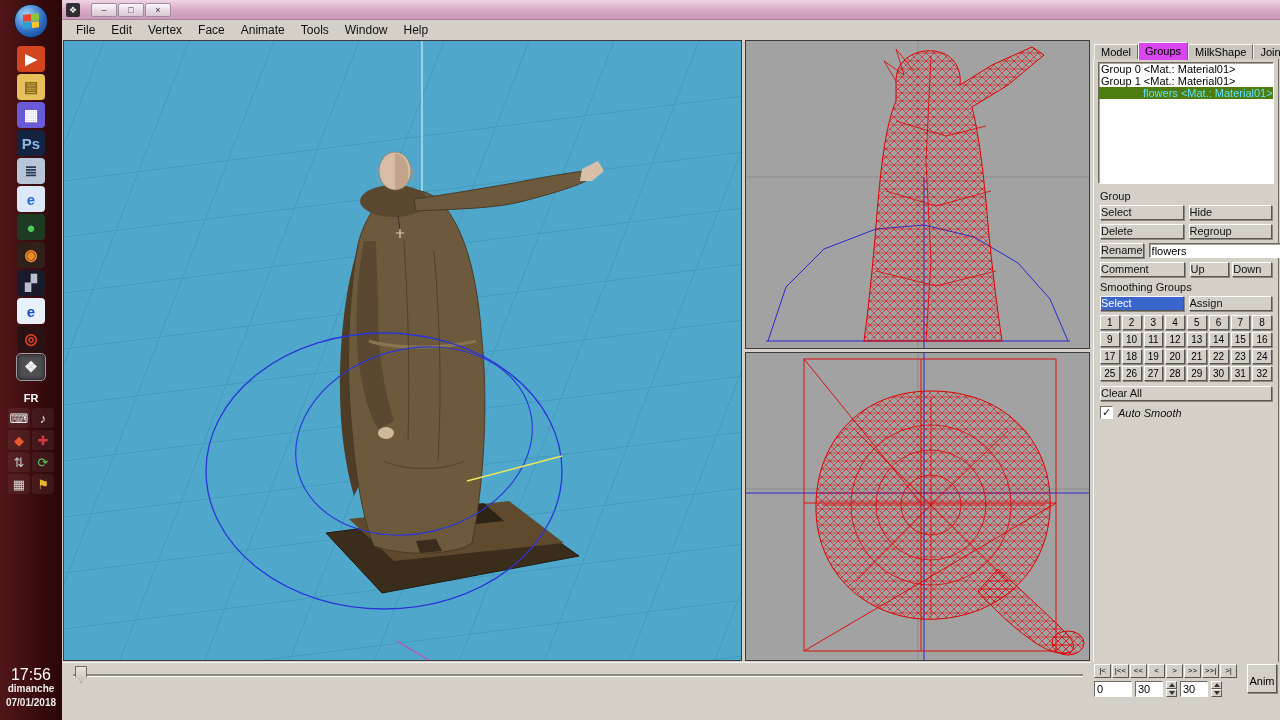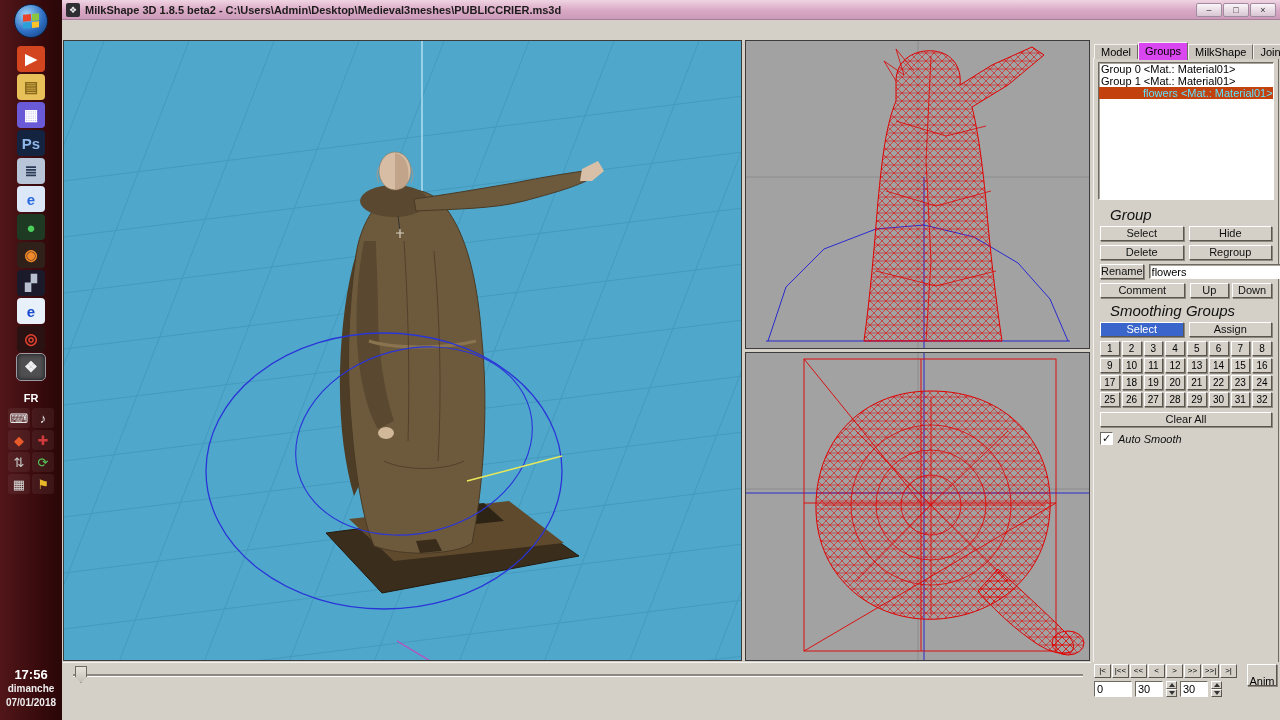--- a/index.html
+++ b/index.html
@@ -19,21 +19,21 @@
   .tb-ic { width:28px; height:26px; margin:2px 0; border-radius:4px;
     display:flex; align-items:center; justify-content:center; font-size:15px; font-weight:bold;
     background:rgba(255,255,255,0.08); cursor:pointer; }
   .tb-ic.selected { outline:1px solid #9a9aa2; background:#55555a; box-shadow:inset 0 0 4px #111; }
   .lang-row { margin-top:10px; color:#fff; font-size:11px; font-weight:bold;
     display:flex; align-items:center; gap:4px; }
   .tray { margin-top:4px; display:grid; grid-template-columns:22px 22px; gap:2px; }
   .tray-ic { width:22px; height:20px; display:flex; align-items:center; justify-content:center;
     font-size:13px; background:rgba(255,255,255,0.06); border-radius:3px; cursor:pointer; }
   .clock { margin-top:auto; text-align:center; color:#fff; line-height:14px; cursor:pointer; }
-  .clock .t { font-size:13px;font-weight:bold; }
+  .clock .t { font-size:16px; }
   .clock .d { font-size:10px; color:#eee;font-weight:bold; }
 
   
   .appwin { position:absolute; left:62px; top:0; width:1218px; height:720px; background:#d4d0c8; }
 
   .titlebar { position:absolute; left:0; top:0; width:100%; height:20px;
     background:linear-gradient(180deg,#f0d4e2,#d9a8c4 55%,#cc9bb9);
     border-bottom:1px solid #a87e9b; display:flex; align-items:center; padding:0 4px; }
   .app-ic { width:14px; height:14px; background:#2e2e33; border-radius:2px; color:#eee;
     font-size:9px; line-height:14px; text-align:center; margin-right:5px; }
@@ -58,29 +58,29 @@
   
   .sidepanel { position:absolute; left:1030px; top:40px; width:188px; height:662px; background:#d4d0c8; }
   .tabstrip { position:absolute; left:2px; top:2px; height:17px; display:flex; z-index:2; }
   .tab { font-size:11px; padding:0 6px; height:15px; line-height:15px; margin-top:2px;
     background:#cac6be; border:1px solid; border-color:#f4f2ee #6e6a62 #6e6a62 #f4f2ee;
     border-bottom:none; cursor:pointer; }
   .tab.selected { height:18px; margin-top:0; line-height:17px; background:#d946ef; position:relative; z-index:3; }
   .panel-body { position:absolute; left:1px; right:1px; top:18px; bottom:1px;
     border:1px solid; border-color:#f4f2ee #6e6a62 #6e6a62 #f4f2ee; padding:3px 4px; }
 
-  .listbox { height:138px; background:#fff; border:1px solid; border-color:#6e6a62 #fff #fff #6e6a62;
+  .listbox { height:122px; background:#fff; border:1px solid; border-color:#6e6a62 #fff #fff #6e6a62;
     box-shadow:inset 1px 1px 0 #a8a49c; overflow:hidden; margin-bottom:6px; }
   .lb-item { font-size:11px; height:12px; line-height:12px; padding:0 2px; color:#000;
     white-space:nowrap; overflow:hidden; cursor:pointer; }
-  .lb-item.selected { background:#c2410c; color:#5fe2ff;padding-left:44px; }
-
-  .sec-label { font-size:15px; color:#111; margin:4px 2px 3px 12px;font-style:italic; }
+  .lb-item.selected { background:#4d7c0f; color:#5fe2ff;padding-left:44px; }
+
+  .sec-label { font-size:11px; color:#111; margin:4px 2px 3px 2px; }
   .btnrow { display:flex; gap:5px; margin:0 2px 4px 2px; }
-  .btn { flex:1; height:15px; font-size:11px; line-height:13px; text-align:center;
+  .btn { flex:1; height:15px; font-size:11px; line-height:13px; 
     background:#d4d0c8; border:1px solid; border-color:#fff #5a564e #5a564e #fff;
     box-shadow:1px 1px 0 #8c887f; cursor:pointer; color:#111; }
   .btn.toggled { background:#3a66cc; color:#fff; }
   .half { display:flex; flex:1; gap:3px; }
   .half .btn { flex:1; }
   .tinput { flex:1; height:15px; font-size:11px; padding:0 2px; background:#fff;
     border:1px solid; border-color:#6e6a62 #fff #fff #6e6a62; box-shadow:inset 1px 1px 0 #a8a49c;
     font-family:"Liberation Sans",sans-serif; }
 
   .numgrid { display:grid; grid-template-columns:repeat(8,1fr); gap:2px; margin:2px 2px 5px 2px; }
@@ -107,21 +107,21 @@
     background:#d4d0c8; border:1px solid; border-color:#fff #5a564e #5a564e #fff; cursor:pointer; }
   .frow { position:absolute; left:2px; top:19px; display:flex; gap:3px; align-items:center; }
   .finput { width:38px; height:16px; font-size:11px; padding:0 2px; background:#fff;
     border:1px solid; border-color:#6e6a62 #fff #fff #6e6a62; font-family:"Liberation Sans",sans-serif; }
   .finput.narrow { width:28px; }
   .spin { width:11px; height:16px; display:flex; flex-direction:column; }
   .spin > div { flex:1; background:#d4d0c8; border:1px solid; border-color:#fff #5a564e #5a564e #fff;
     display:flex; align-items:center; justify-content:center; cursor:pointer; }
   .spin-up::after { content:""; border:3px solid transparent; border-bottom:4px solid #333; margin-top:-3px; }
   .spin-down::after { content:""; border:3px solid transparent; border-top:4px solid #333; margin-bottom:-3px; }
-  .animbtn { position:absolute; right:3px; top:2px; width:30px; height:22px; font-size:11px;
+  .animbtn { position:absolute; right:3px; top:2px; width:30px; height:29px; font-size:11px;
     background:#d4d0c8; border:1px solid; border-color:#fff #5a564e #5a564e #fff;
     box-shadow:1px 1px 0 #8c887f; text-align:center; line-height:32px; cursor:pointer; }
 
   
   .statusbar { position:absolute; left:0; top:702px; width:100%; height:18px; background:#141414;
     color:#f0f0f0; font-size:11px; line-height:18px; padding-left:5px; }
 </style>
 </head>
 <body>
 
@@ -169,28 +169,38 @@
       <div class="t">17:56</div>
       <div class="d">dimanche</div>
       <div class="d">07/01/2018</div>
     </div>
   </div>
 
   <div class="appwin">
 
     <div class="titlebar">
       <div class="app-ic">❖</div>
-      <div class="titletext">MilkShape 3D 1.8.5 beta2 - C:\Users\Admin\Desktop\Medieval3meshes\PUBLICCRIER.ms3d</div>
       <div class="winbtns">
         <div class="winbtn">–</div>
         <div class="winbtn">□</div>
         <div class="winbtn">×</div>
       </div>
     </div>
 
+    <div class="menubar">
+
+    <div class="menu-item">File</div>
+        <div class="menu-item">Edit</div>
+        <div class="menu-item">Vertex</div>
+        <div class="menu-item">Face</div>
+        <div class="menu-item">Animate</div>
+        <div class="menu-item">Tools</div>
+        <div class="menu-item">Window</div>
+        <div class="menu-item">Help</div>
+      </div>
 
     <div class="vp vp-main">
       <svg width="679" height="621" viewBox="0 0 679 621">
         <rect width="679" height="621" fill="#4fa7cb"></rect>
         <g stroke="#3c90b3" stroke-width="1" opacity="0.55">
           <line x1="0" y1="140" x2="679" y2="55"></line>
             <line x1="0" y1="196" x2="679" y2="111"></line>
           <line x1="0" y1="252" x2="679" y2="167"></line>
             <line x1="0" y1="308" x2="679" y2="223"></line>
           <line x1="0" y1="364" x2="679" y2="279"></line>

